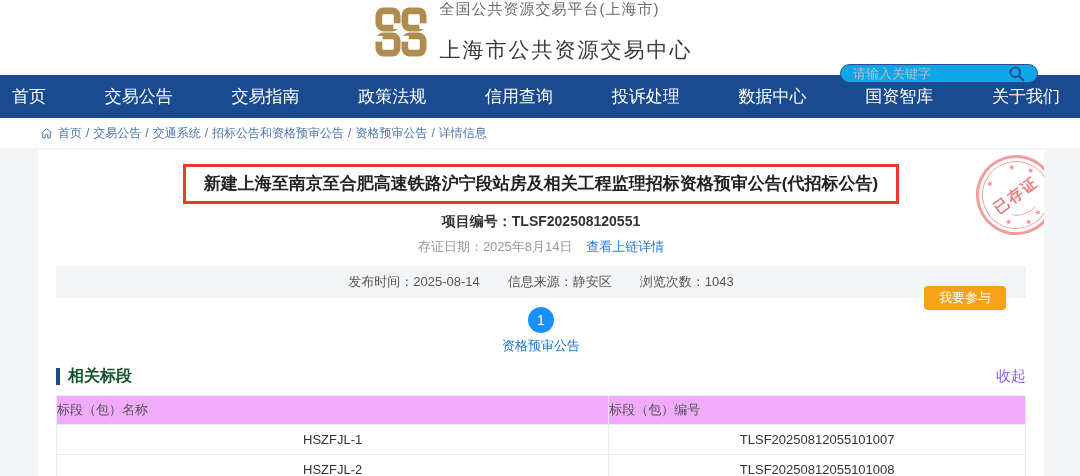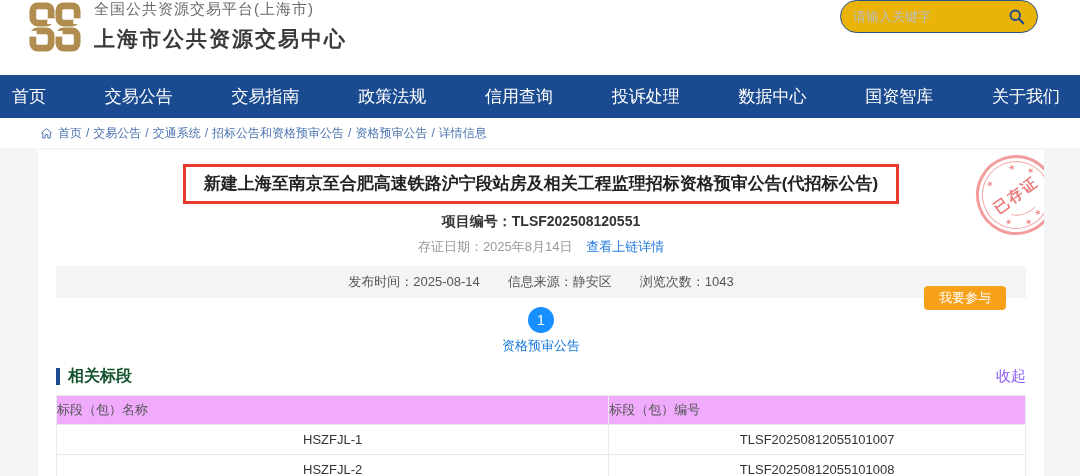--- a/index.html
+++ b/index.html
@@ -6,31 +6,32 @@
   html, body { width: 1080px; height: 476px; overflow: hidden; }
   body {
     font-family: "Liberation Sans", "DejaVu Sans", sans-serif;
     background: #f4f5f7;
     color: #333;
   }
 
   
   .topbar {
     height: 75px; background: #fff;
-    display: flex; align-items: flex-start;
+    display: flex; align-items: center;
     padding: 0 42px 0 28px;
+    flex-direction: column;
   }
   .logo-wrap { display: flex; align-items: center; }
   .logo-icon { width: 54px; height: 52px; margin-right: 12px; }
   .logo-text-line1 { font-size: 15px; color: #6b6b6b; letter-spacing: 1px; }
-  .logo-text-line2 { font-size: 21px; font-weight: bold; color: #3a3a3a; letter-spacing: 2px; margin-top: 6px; }
+  .logo-text-line2 { font-size: 21px; font-weight: normal; color: #3a3a3a; letter-spacing: 2px; margin-top: 17px; }
   .search-pill {
     margin-left: auto; width: 198px; height: 33px;
     border: 1px solid #27508f; border-radius: 17px;
-    display: flex; align-items: center; padding: 0 12px; background: #eab308; gap: 16px;
+    display: flex; align-items: center; padding: 0 12px; background: #0ea5e9; gap: 16px;
   }
   .search-pill input {
     border: none; outline: none; flex: 1; font-size: 13px; color: #333;
     font-family: inherit; min-width: 0; background: transparent;
   }
   .search-pill input::placeholder { color: #b9bec7; }
   .search-icon-svg { width: 17px; height: 17px; flex: 0 0 auto; cursor: pointer; }
 
   
   .nav {

